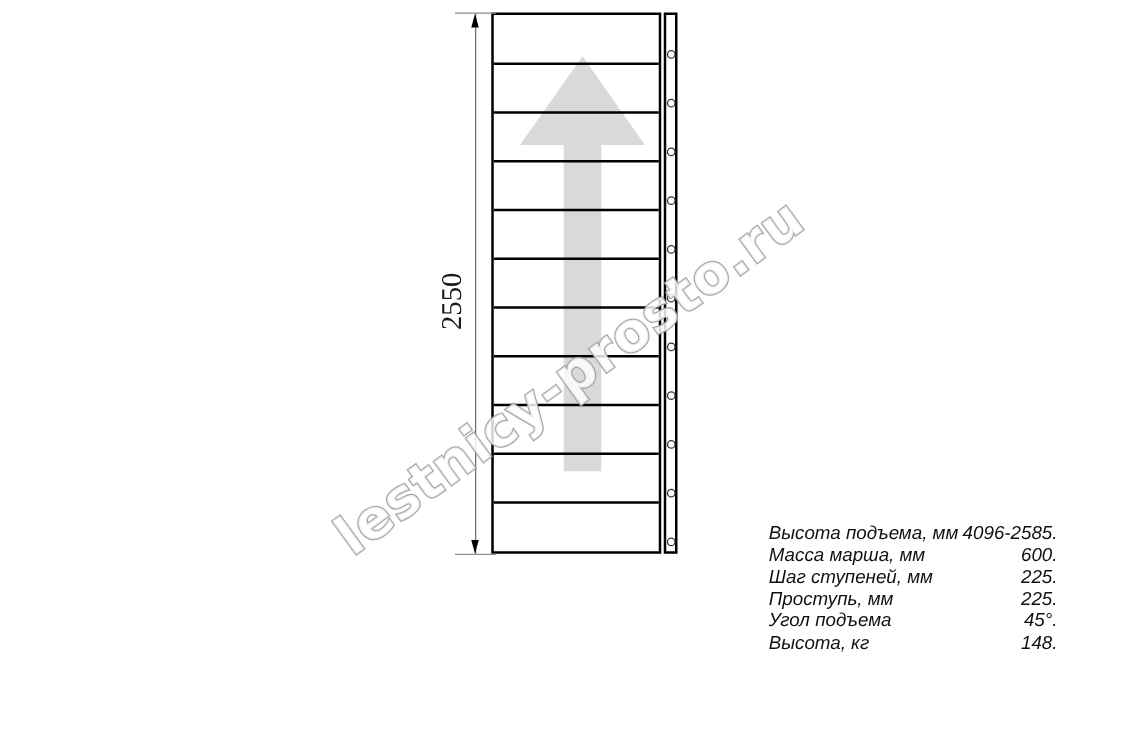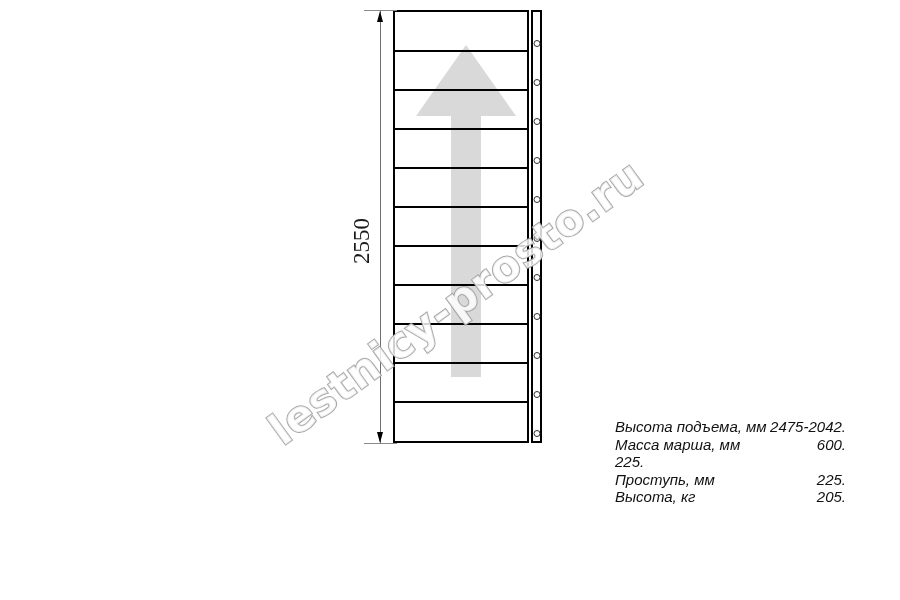--- a/index.html
+++ b/index.html
@@ -108,37 +108,42 @@
   <div class="dim-line"></div>
   <div class="dim-arrow up"></div>
   <div class="dim-arrow down"></div>
   <div class="dim-label">2550</div>
 
   <div class="watermark">lestnicy-prosto.ru</div>
 
   <div class="specs">
   <div class="spec-row">
     <span class="spec-label">Высота подъема, мм</span>
-    <span class="spec-value">2475-2042.</span>
+    <span class="spec-value">4096-2585.</span>
   </div>
 
   <div class="spec-row">
     <span class="spec-label">Масса марша, мм</span>
     <span class="spec-value">600.</span>
   </div>
 
   <div class="spec-row">
+    <span class="spec-label">Шаг ступеней, мм</span>
     <span class="spec-value">225.</span>
   </div>
 
   <div class="spec-row">
     <span class="spec-label">Проступь, мм</span>
     <span class="spec-value">225.</span>
   </div>
 
+  <div class="spec-row">
+    <span class="spec-label">Угол подъема</span>
+    <span class="spec-value">45°.</span>
+  </div>
 
   <div class="spec-row">
     <span class="spec-label">Высота, кг</span>
-    <span class="spec-value">205.</span>
+    <span class="spec-value">148.</span>
   </div>
 </div>
 
 </div>
 
 </body></html>

